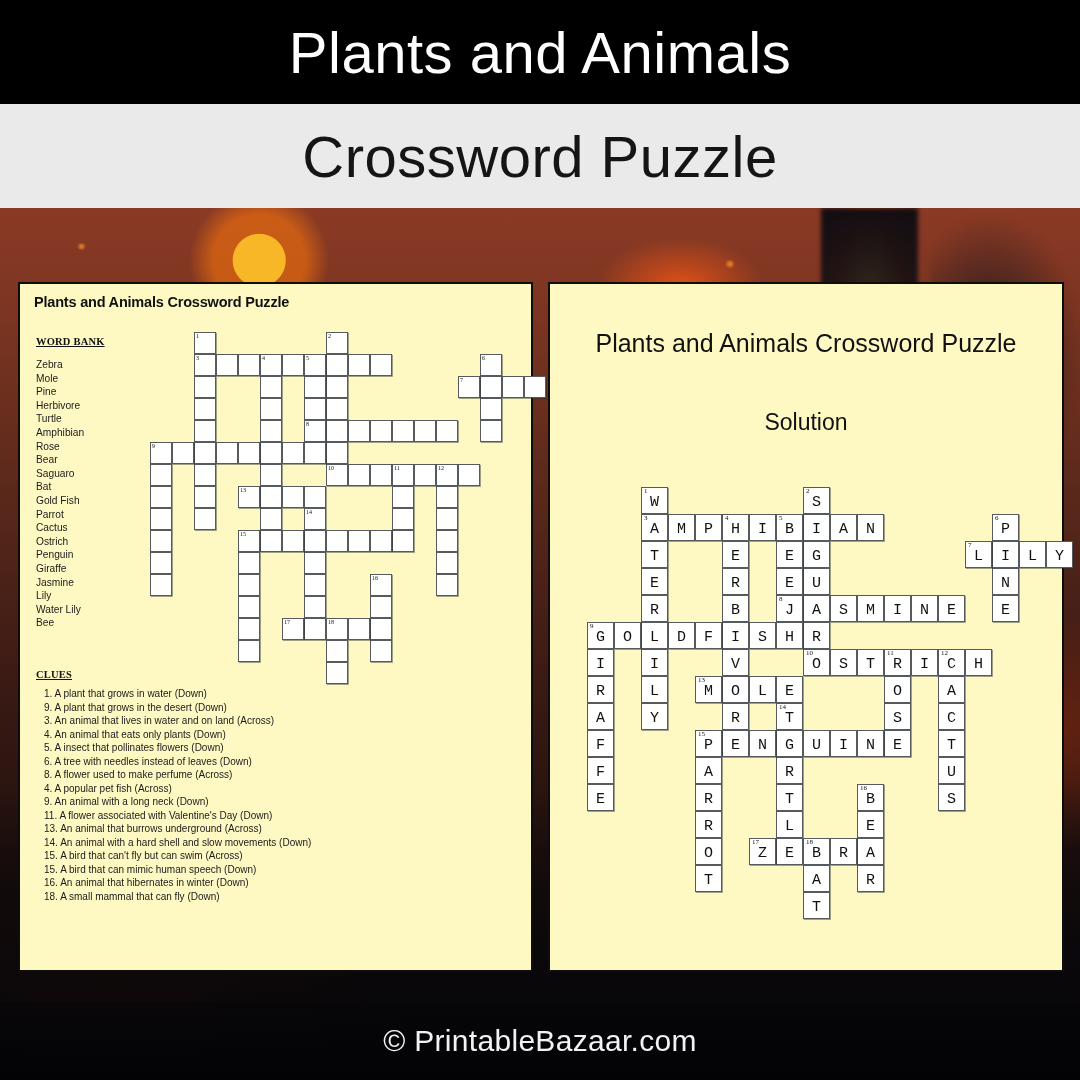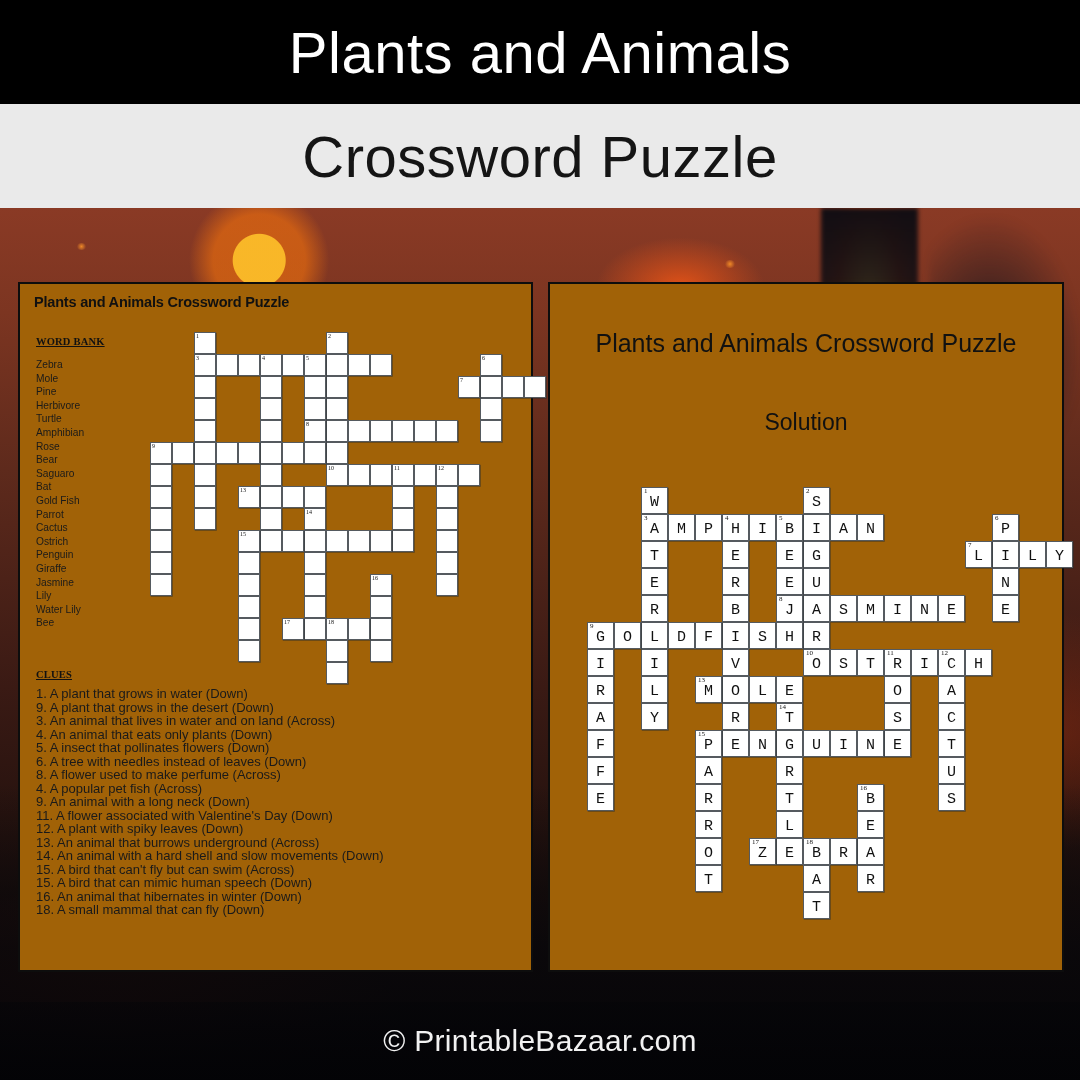--- a/index.html
+++ b/index.html
@@ -86,21 +86,21 @@
   }
   .footer .txt {
     color: #f2f2f2;
     font-size: 30px;
     letter-spacing: 0.3px;
   }
 
   
   .sheet {
     position: absolute;
-    background: #a16207;
+    background: #fef9c3;
     border: 2px solid #0d0d0d;
   }
   #sheet-left  { left: 18px;  top: 282px; width: 515px; height: 690px; }
   #sheet-right { left: 548px; top: 282px; width: 516px; height: 690px; }
 
   
   .sheet-title-left {
     position: absolute; left: 14px; top: 10px;
     font-size: 14.5px; font-weight: 700; color: #111;
     letter-spacing: -0.2px;
@@ -115,22 +115,22 @@
   #wordbank-head { left: 16px; top: 52px; }
   #clues-head    { left: 16px; top: 385px; }
 
   .wordbank-list {
     position: absolute; left: 16px; top: 74px;
     font-size: 10.2px; color: #1a1a1a; line-height: 13.6px;
   }
   .wordbank-list li { list-style: none; white-space: nowrap; }
 
   .clues-list {
-    position: absolute; left: 16px; top: 403px;
-    font-size: 13px; color: #1a1a1a; line-height: 13.5px;
+    position: absolute; left: 24px; top: 403px;
+    font-size: 10px; color: #1a1a1a; line-height: 13.5px;
     width: 470px;
   }
   .clues-list li { list-style: none; white-space: nowrap; }
 
   
   .sheet-title-right {
     position: absolute; left: 0; top: 45px; width: 100%;
     text-align: center; font-size: 25px; color: #111;
   }
   .sheet-subtitle-right {
@@ -227,21 +227,20 @@
         <li>1. A plant that grows in water (Down)</li>
         <li>9. A plant that grows in the desert (Down)</li>
         <li>3. An animal that lives in water and on land (Across)</li>
         <li>4. An animal that eats only plants (Down)</li>
         <li>5. A insect that pollinates flowers (Down)</li>
         <li>6. A tree with needles instead of leaves (Down)</li>
         <li>8. A flower used to make perfume  (Across)</li>
         <li>4. A popular pet fish (Across)</li>
         <li>9. An animal with a long neck (Down)</li>
         <li>11. A flower associated with Valentine's Day (Down)</li>
-        <li>12. A plant with spiky leaves (Down)</li>
         <li>13. An animal that burrows underground  (Across)</li>
         <li>14. An animal with a hard shell and slow movements  (Down)</li>
         <li>15. A bird that can't fly but can swim (Across)</li>
         <li>15. A bird that can mimic human speech (Down)</li>
         <li>16. An animal that hibernates in winter (Down)</li>
         <li>18. A small mammal that can fly (Down)</li>
       </ul>
 
     <div class="grid" id="grid-puzzle" style="left: 130px; top: 48px;">
         <div class="cell" style="left: 44px; top: 0px;">

